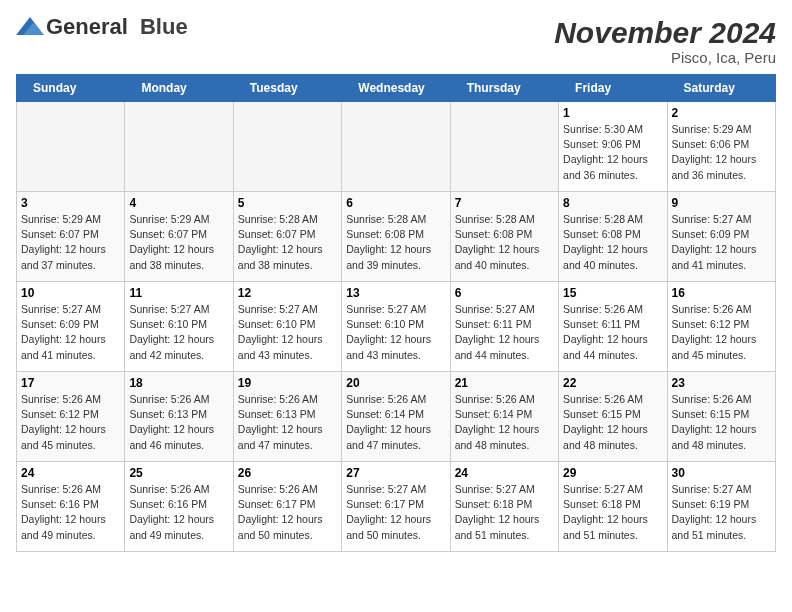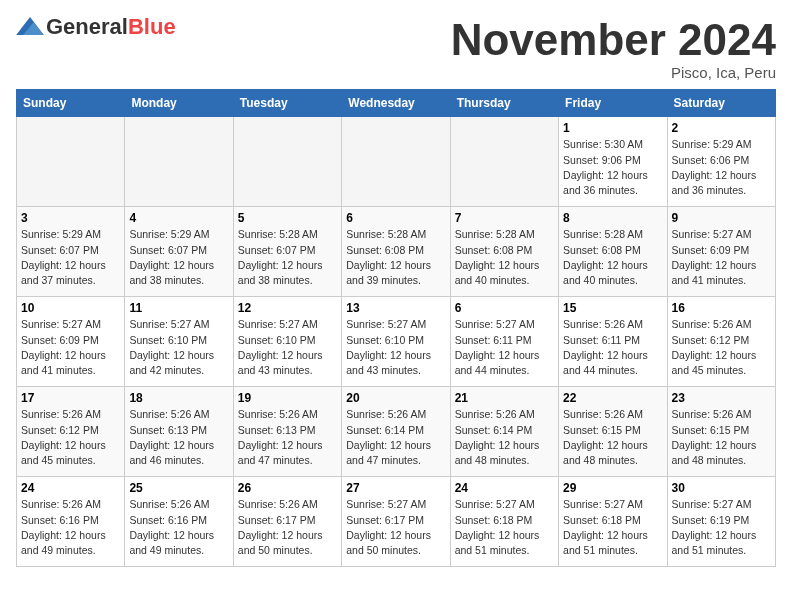--- a/index.html
+++ b/index.html
@@ -21,53 +21,54 @@
       flex-direction: column;
       align-items: flex-start;
     }
     .logo-text {
       font-size: 22px;
       font-weight: bold;
       color: #333;
       line-height: 1;
     }
     .logo-text .general { color: #333; }
-    .logo-text .blue { color: #ef4444; }
+    .logo-text .blue { color: #404040; margin-left: 12px; }
     .logo-icon {
       width: 28px;
       height: 18px;
       margin-top: -2px;
     }
     .logo-row {
       display: flex;
       align-items: center;
       gap: 2px;
     }
     .title-area {
       text-align: right;
     }
     .month-title {
-      font-size: 44px;
+      font-size: 30px;
       font-weight: bold;
       color: #333;
       line-height: 1.1;
+      font-style: italic;
     }
     .location {
       font-size: 15px;
       color: #555;
     }
     .calendar {
       width: 100%;
       border-collapse: collapse;
       font-size: 11px;
     }
     .calendar th {
       background-color: #2e6db4;
       color: #fff;
-      padding: 6px 6px;
+      padding: 6px 16px;
       text-align: left;
       font-size: 12px;
       font-weight: bold;
       border: 1px solid #2e6db4;
     }
     .calendar td {
       border: 1px solid #ccc;
       padding: 4px 4px;
       vertical-align: top;
       min-height: 80px;

